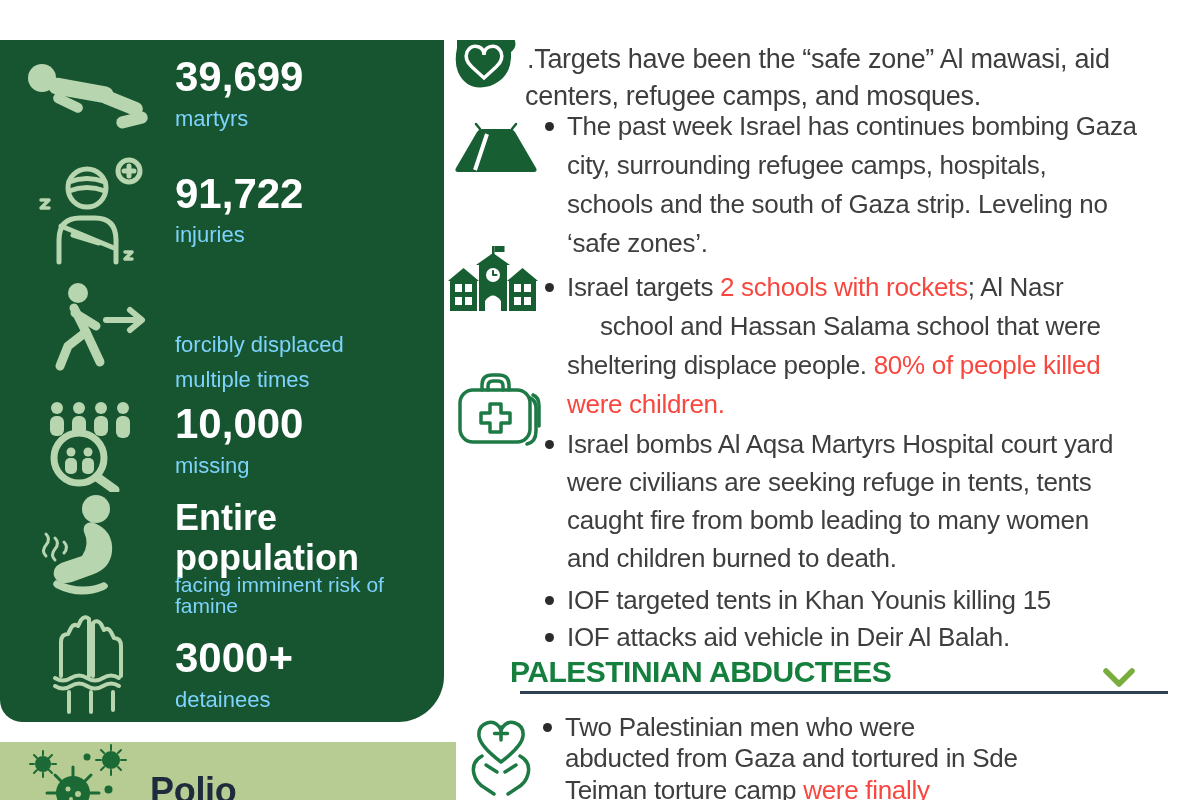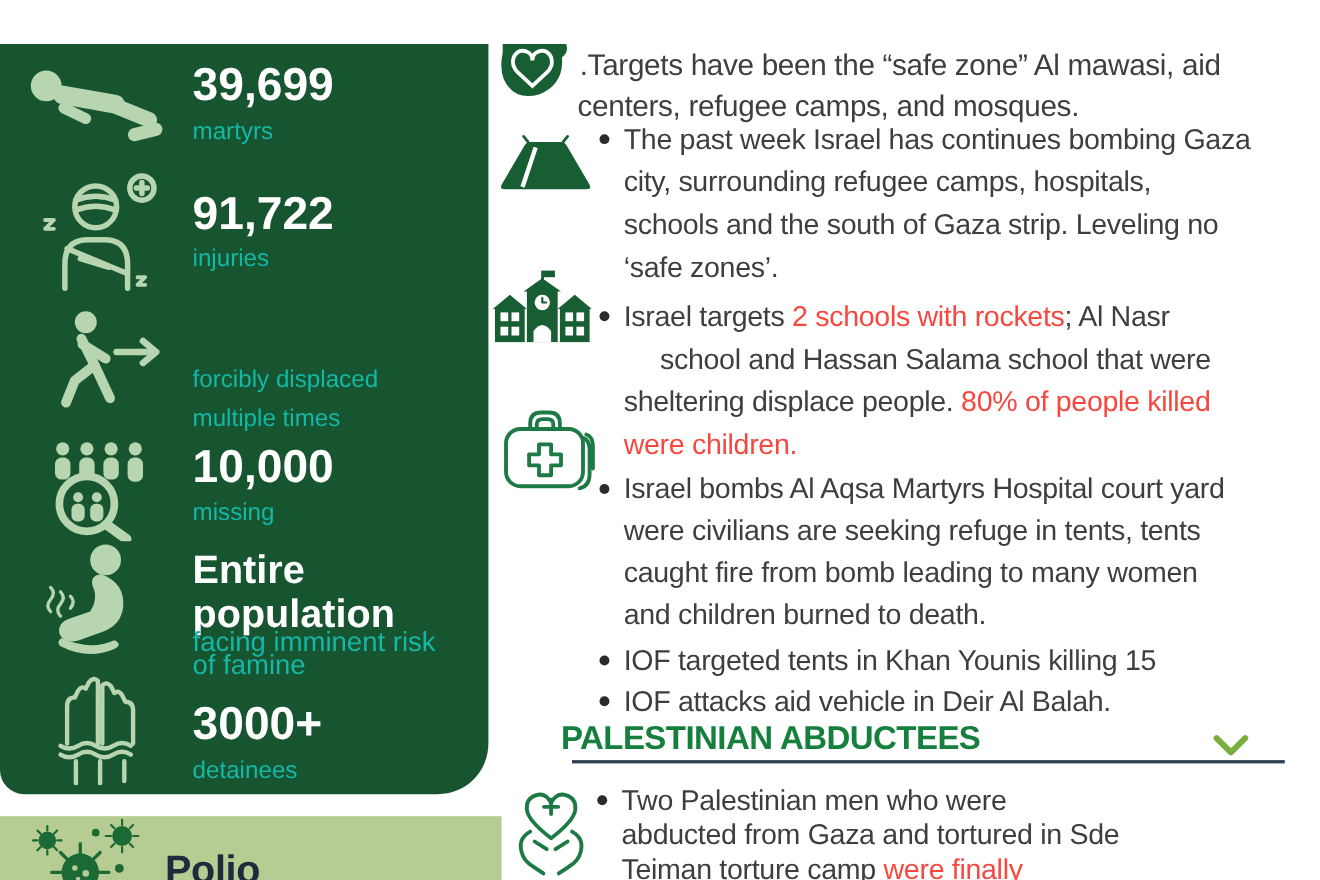--- a/index.html
+++ b/index.html
@@ -4,23 +4,23 @@
 <style>
   html,body{margin:0;padding:0;background:#fff;}
   #app{position:relative;width:1200px;height:800px;overflow:hidden;background:#fff;
        font-family:Liberation Sans, sans-serif;margin-top:40px;}
   
   .panel{position:absolute;left:0;top:0;width:444px;height:682px;background:#175430;
          border-radius:0 0 46px 22px;}
   .stat-value{position:absolute;left:175px;color:#fff;font-weight:700;font-size:42px;
               line-height:44px;white-space:nowrap;}
   .stat-value.wrap{white-space:normal;width:250px;font-size:36px;line-height:40px;}
-  .stat-label{position:absolute;left:175px;color:#14b8a6;font-weight:400;font-size:22px;
+  .stat-label{position:absolute;left:175px;color:#7dd3fc;font-weight:400;font-size:22px;
               line-height:35px;width:235px;}
-  .stat-label.small{font-size:25px;line-height:21px;}
+  .stat-label.small{font-size:21px;line-height:21px;}
   .licon{position:absolute;}
   
   .strip{position:absolute;left:0;top:702px;width:456px;height:98px;background:#b7cc92;}
   .polio-label{position:absolute;left:150px;top:28px;width:240px;
                color:#1d2b3c;font-weight:700;font-size:36px;letter-spacing:-0.3px;}
   .virus{position:absolute;}
   
   .ln{position:absolute;color:#3e3e3e;font-size:26px;line-height:30px;white-space:nowrap;
       letter-spacing:-0.3px;text-align:right;}
   .ln.intro{font-size:27px;}

